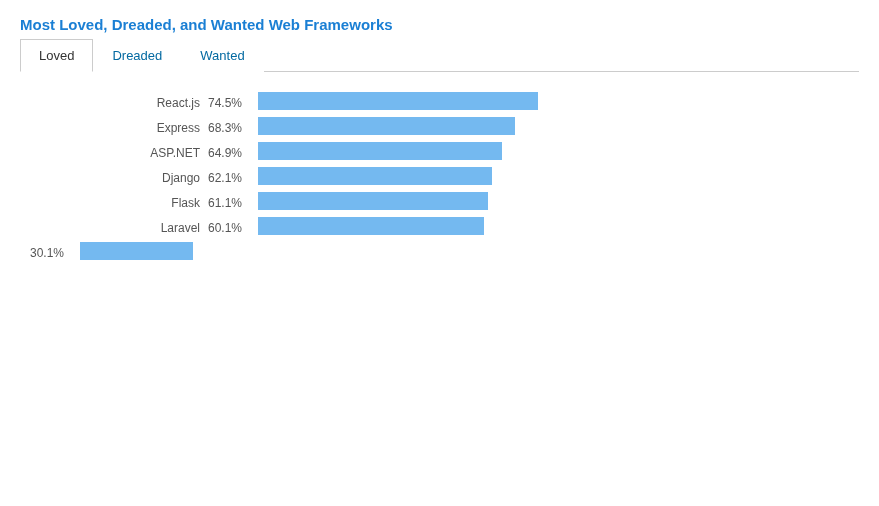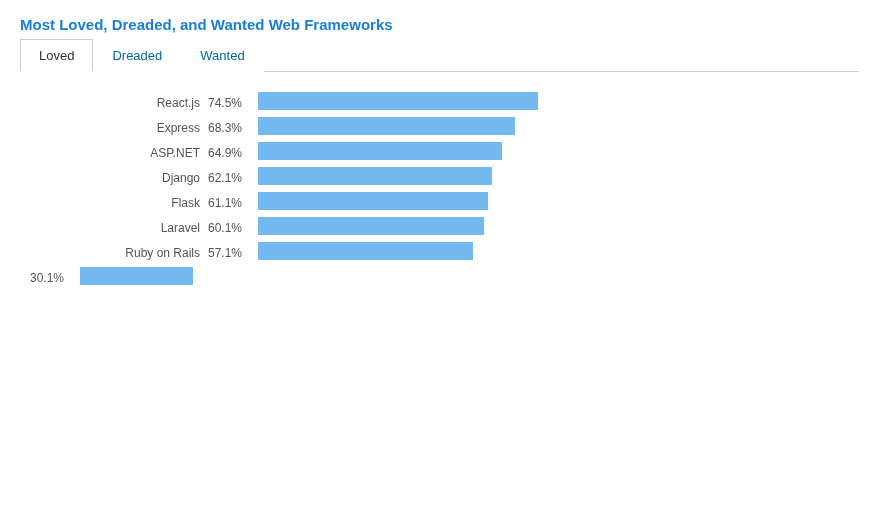--- a/index.html
+++ b/index.html
@@ -119,25 +119,18 @@
       </div>
     </div>
     <div class="bar-row">
       <div class="bar-label">Laravel</div>
       <div class="bar-value">60.1%</div>
       <div class="bar-track">
         <div class="bar-fill" style="width: 226.259px; background: rgb(116, 185, 240);"></div>
       </div>
     </div>
     <div class="bar-row">
-      <div class="bar-label">Ruby on Rails</div>
-      <div class="bar-value">57.1%</div>
-      <div class="bar-track">
-        <div class="bar-fill" style="width: 214.965px; background: rgb(116, 185, 240);"></div>
-      </div>
-    </div>
-    <div class="bar-row">
       <div class="bar-value">30.1%</div>
       <div class="bar-track">
         <div class="bar-fill" style="width: 113.318px; background: rgb(116, 185, 240);"></div>
       </div>
     </div>
   </div>
 
 </body></html>

